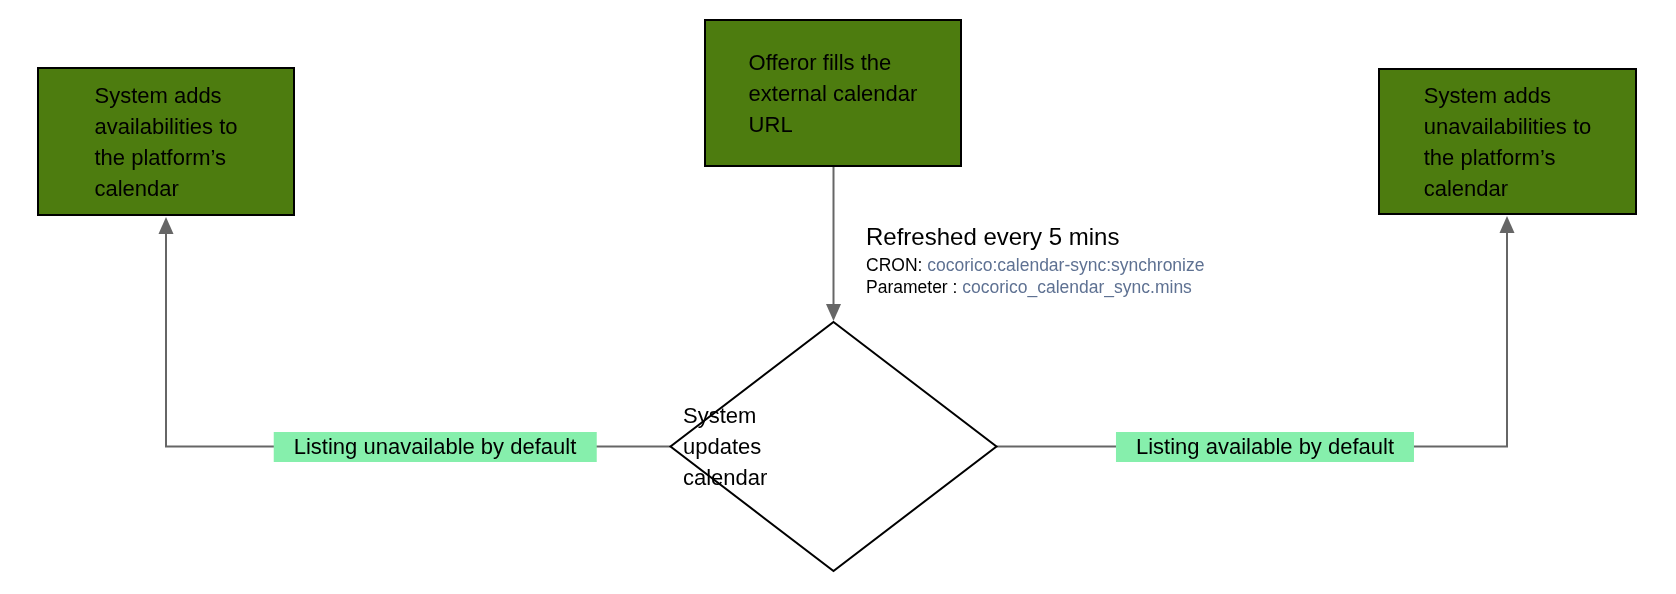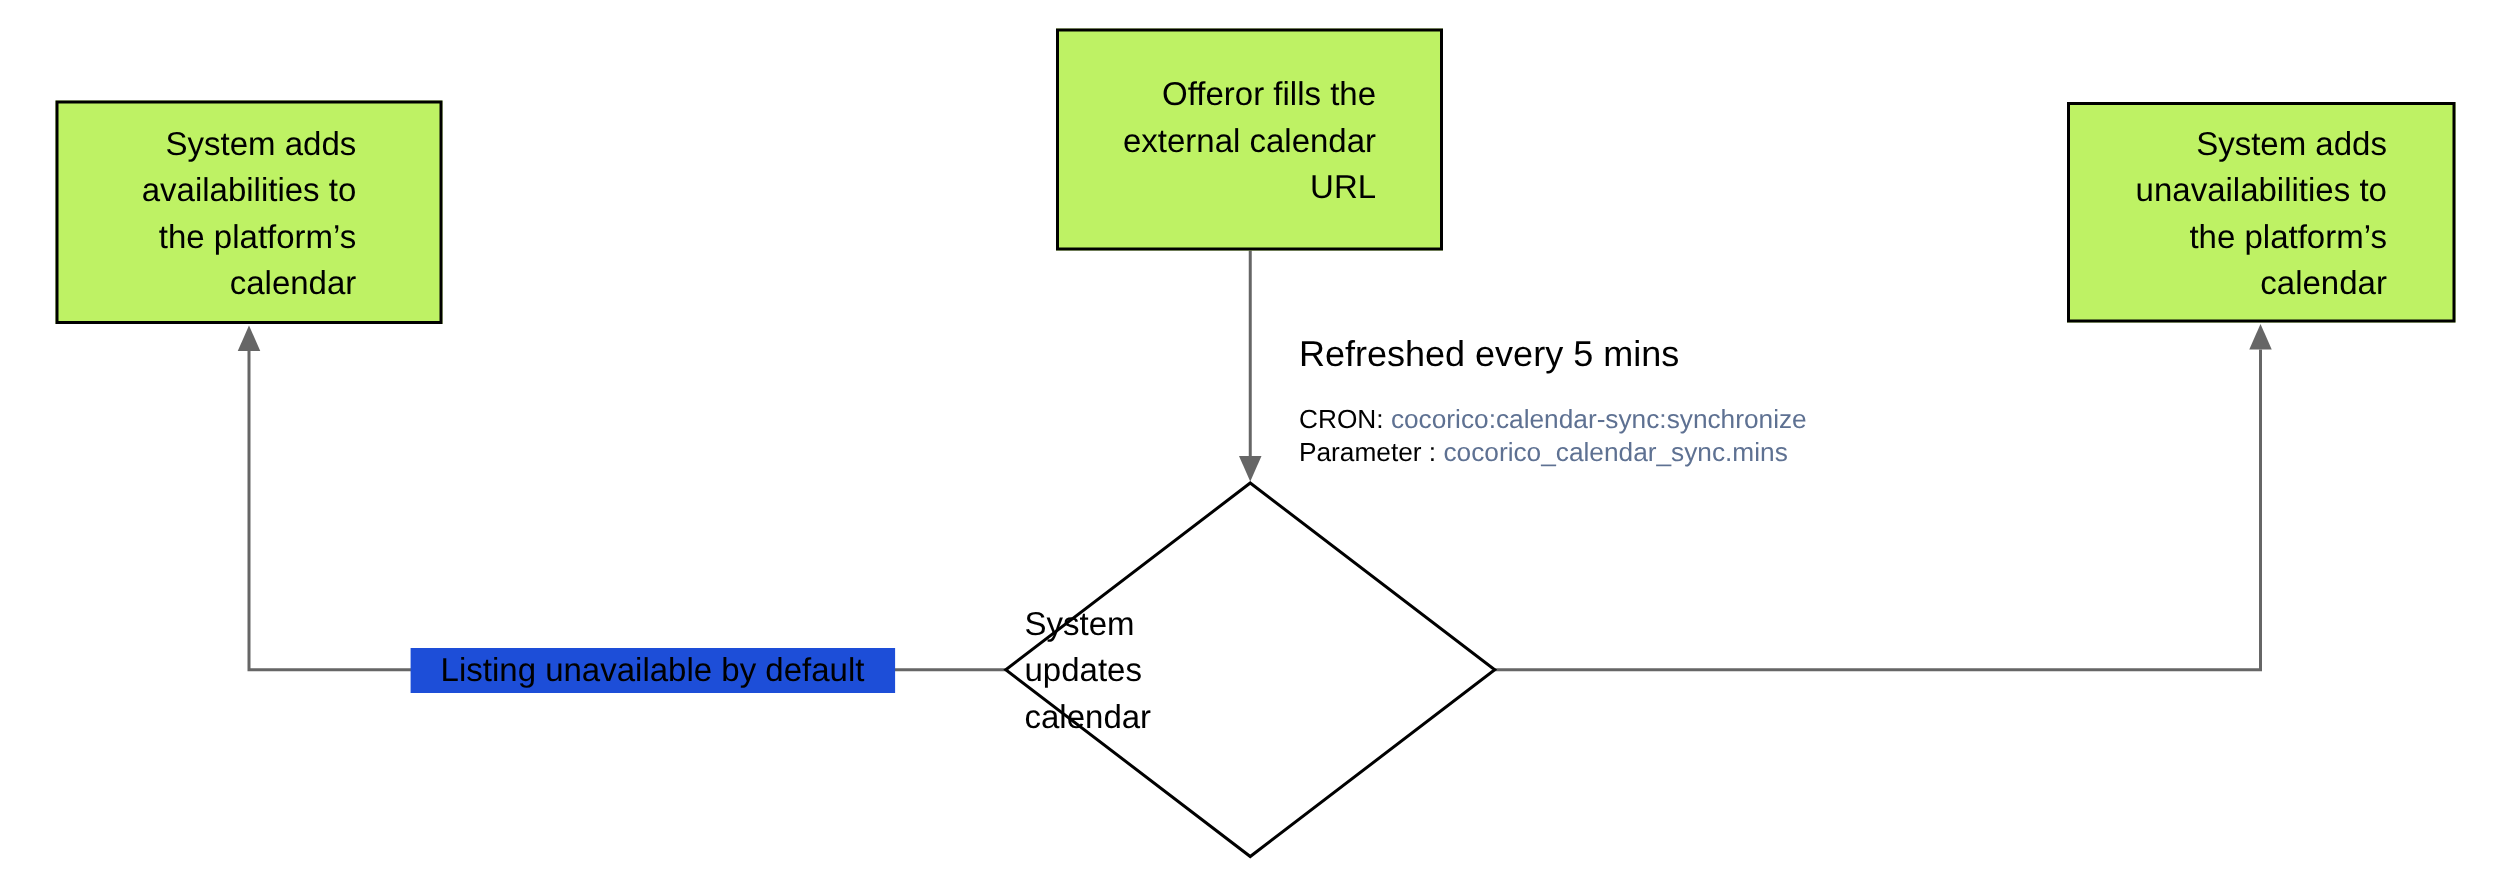--- a/index.html
+++ b/index.html
@@ -37,25 +37,25 @@
   }
   .wires .diamond-shape {
     fill: #ffffff;
     stroke: var(--box-border);
     stroke-width: 2;
   }
   .process-box {
     position: absolute;
     box-sizing: border-box;
     border: 2px solid var(--box-border);
-    background: #bef264;
+    background: #4d7c0f;
     display: flex;
     align-items: center;
     justify-content: center;
-    text-align: right;
+    text-align: left;
     font-size: 22px;
     line-height: 31px;
     color: var(--text);
     white-space: pre-line;
   }
   .box-left  { left: 37px;   top: 67px; width: 258px; height: 149px; }
   .box-top   { left: 704px;  top: 19px; width: 258px; height: 148px; }
   .box-right { left: 1378px; top: 68px; width: 259px; height: 147px; }
   .diamond-label {
     position: absolute;
@@ -63,39 +63,39 @@
     top: 400px;
     width: 300px;
     font-size: 22px;
     line-height: 31px;
     color: var(--text);
     white-space: pre-line;
   }
   .edge-label {
     position: absolute;
     transform: translate(-50%, -50%);
-    background: #1d4ed8;
+    background: #86efac;
     padding: 2px 20px;
     font-size: 22px;
     line-height: 26px;
     color: var(--text);
     white-space: nowrap;
   }
   .edge-label-left  { left: 435px;  top: 447px; }
   .edge-label-right { left: 1265px; top: 447px; }
   .annotation {
     position: absolute;
     left: 866px;
     top: 222px;
     color: var(--text);
   }
   .annotation-title {
     font-size: 24px;
     line-height: 30px;
-    margin-bottom: 17px;
+    margin-bottom: 3px;
   }
   .annotation-row {
     font-size: 17.5px;
     line-height: 21.5px;
   }
   .annotation-row .code {
     color: var(--code-text);
   }
 </style>
 </head>
@@ -136,20 +136,21 @@
 the platform’s
 calendar</span>
   </div>
 
   <div class="diamond-label">System
 updates
 calendar</div>
 
   <div class="edge-label edge-label-left">Listing unavailable by default</div>
 
+  <div class="edge-label edge-label-right">Listing available by default</div>
 
   <div class="annotation">
     <div class="annotation-title">Refreshed every 5 mins</div>
     <div class="annotation-row">
       <span>CRON:</span>
       <span class="code">cocorico:calendar-sync:synchronize</span>
     </div>
     <div class="annotation-row">
       <span>Parameter :</span>
       <span class="code">cocorico_calendar_sync.mins</span>

